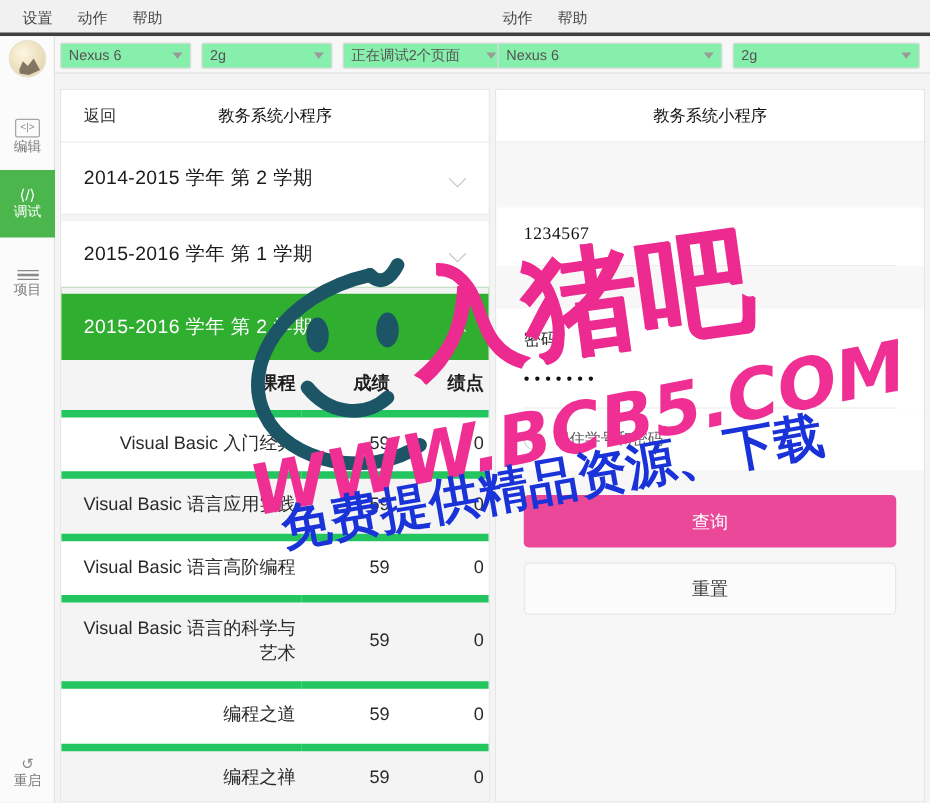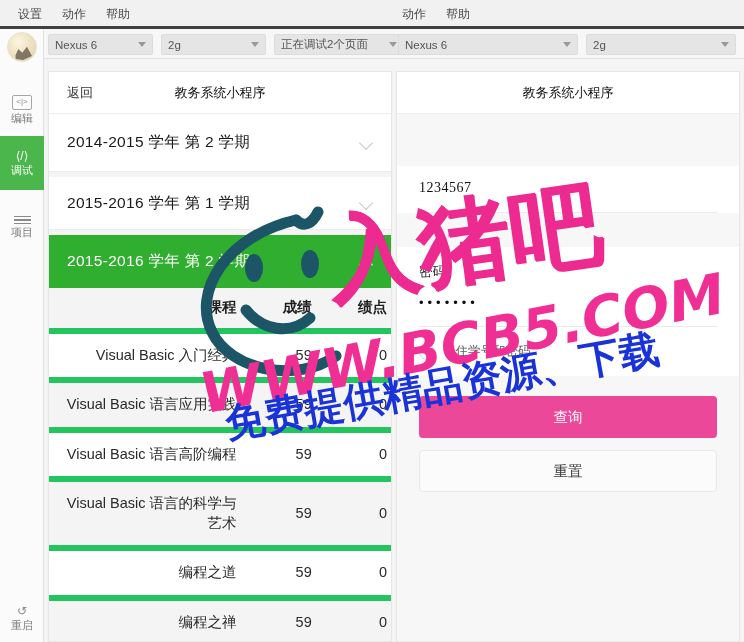--- a/index.html
+++ b/index.html
@@ -24,21 +24,21 @@
     white-space: nowrap;
   }
 
   
   .toolbar {
     position: absolute; left: 0; top: 29px; width: 744px; height: 30px;
     background: #f7f7f7; border-bottom: 1px solid #e0e0e0;
   }
   .sel {
     position: absolute; top: 5px; height: 21px;
-    background: #e5e5e5; border: 1px solid #dcdcdc; border-radius: 2px;
+    background: #86efac; border: 1px solid #dcdcdc; border-radius: 2px;
     display: flex; align-items: center; padding: 0 6px;
   }
   .sel .sel-label {
     font-size: 11.5px; color: #555; flex: 1 1 auto; white-space: nowrap; overflow: hidden;
   }
   .caret {
     width: 0; height: 0; margin-left: 6px;
     border-left: 4px solid transparent; border-right: 4px solid transparent;
     border-top: 5px solid #999;
   }

